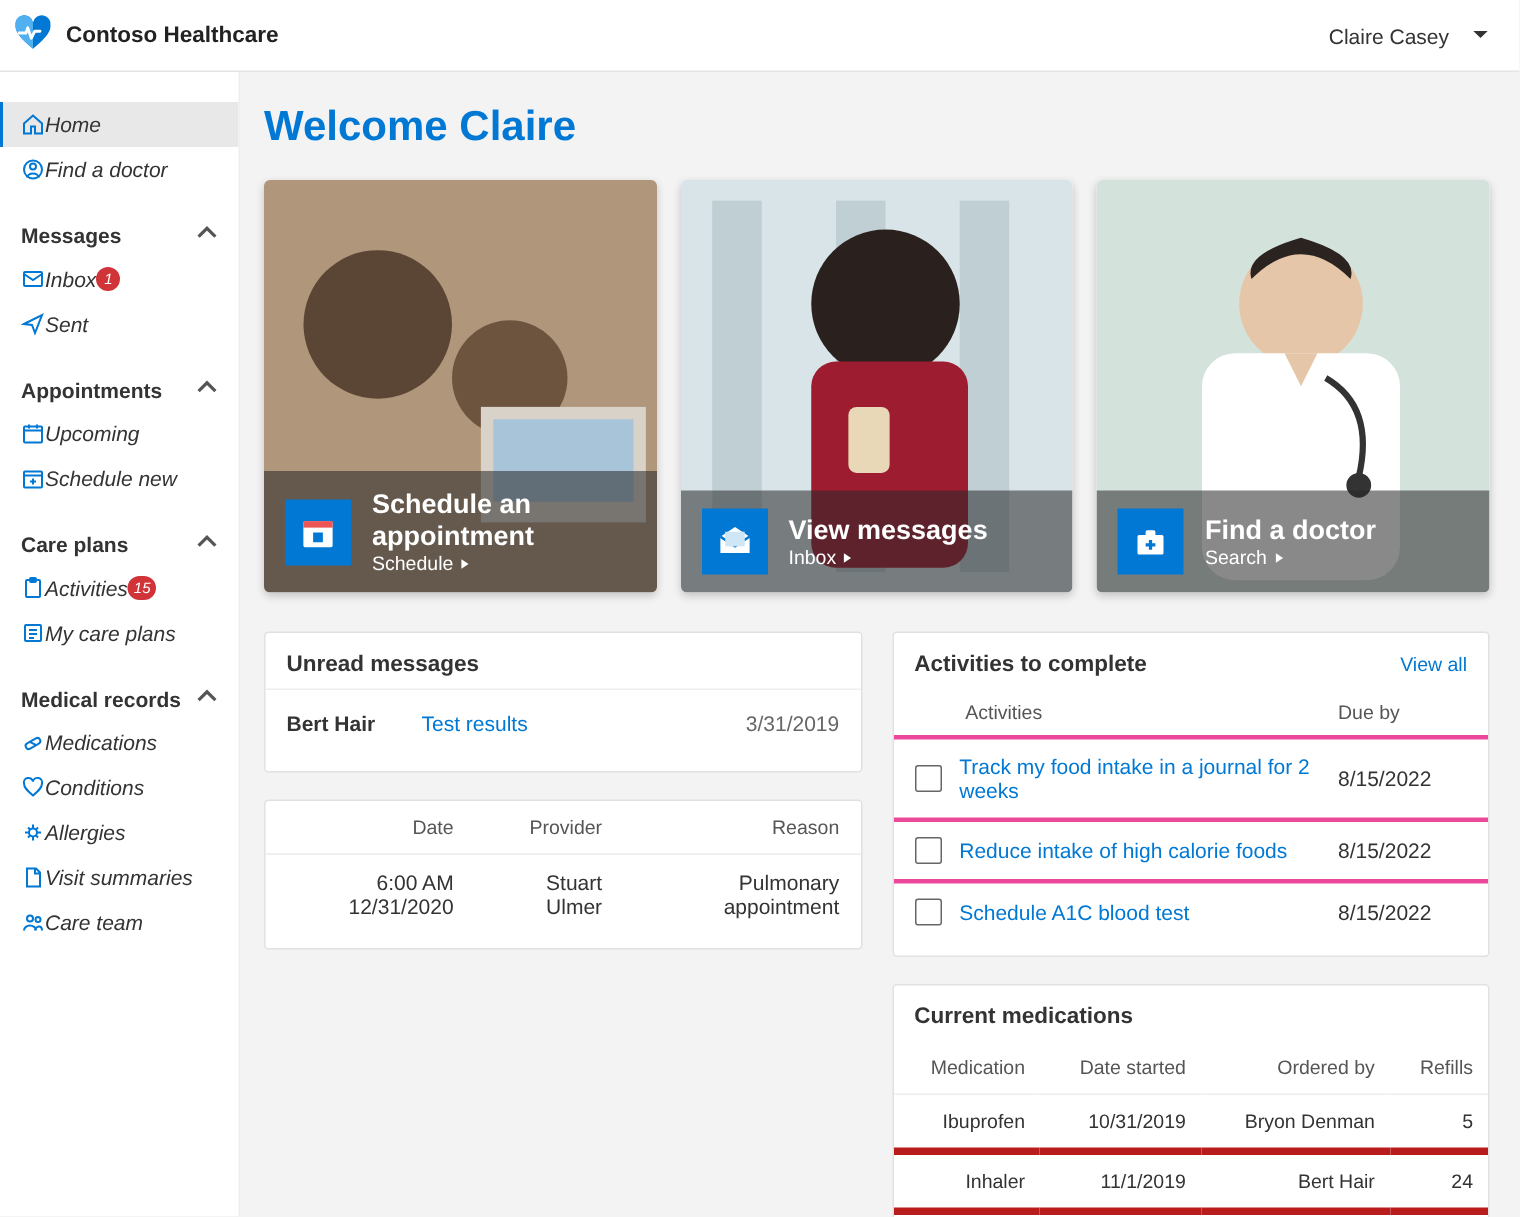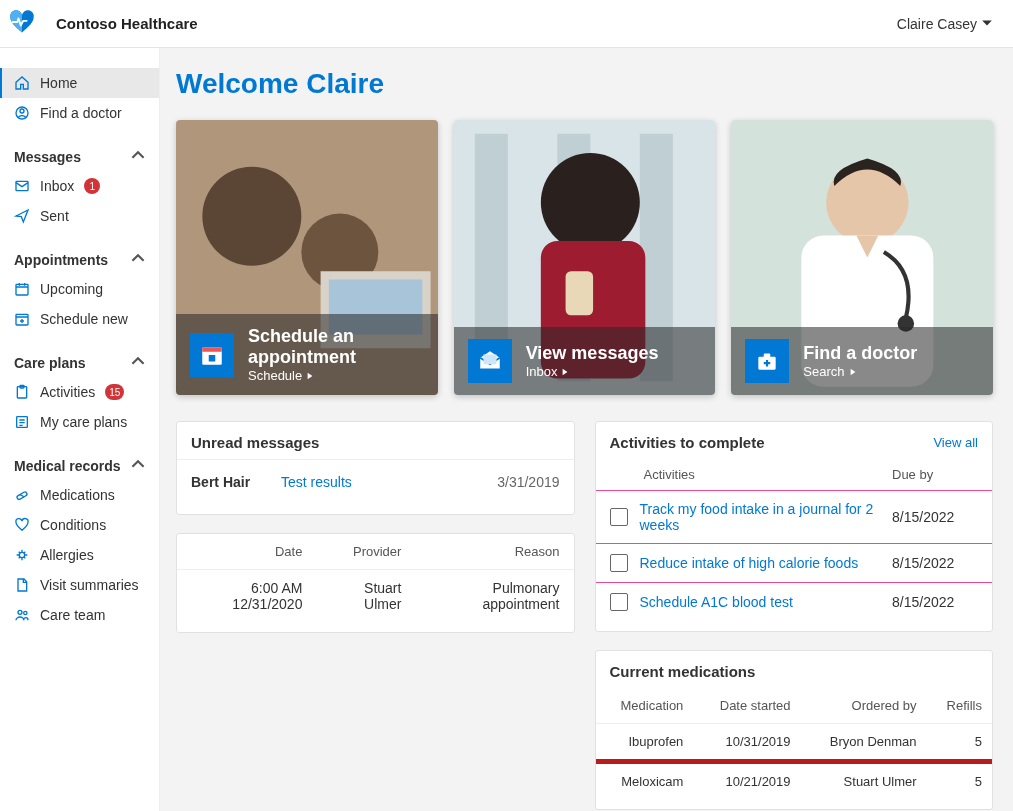--- a/index.html
+++ b/index.html
@@ -14,43 +14,43 @@
   
   .topbar {
     height: 48px;
     background: #fff;
     border-bottom: 1px solid #e4e4e4;
     display: flex;
     align-items: center;
     justify-content: space-between;
     padding: 0 20px 0 8px;
   }
-  .brand { display: flex; align-items: center; gap: 20px; }
+  .brand { display: flex; align-items: center; gap: 8px; }
   .brand-name { font-weight: 600; font-size: 15px; color: #222; }
-  .user-menu { display: flex; align-items: center; gap: 4px; cursor: pointer; font-size: 14px; }
+  .user-menu { display: flex; align-items: center; gap: 15px; cursor: pointer; font-size: 14px; }
 
   
   .body-wrapper { display: flex; flex: 1; overflow: hidden; }
 
   
   .sidebar {
     width: 160px;
     background: #fff;
     border-right: 1px solid #eee;
     padding: 20px 0 0 0;
     overflow-y: auto;
   }
   .nav-item {
     display: flex;
     align-items: flex-end;
-    gap: 10px;
     padding: 7px 14px;
     cursor: pointer;
     font-size: 14px;
     color: #333;
+    font-style: italic;
   }
   .nav-item.active {
     background: #e8e8e8;
     border-left: 2px solid #0078d4;
     padding-left: 12px;
     font-weight: 400;
   }
   .nav-item .icon { width: 16px; height: 16px; flex-shrink: 0; display: flex; align-items: center; justify-content: center; }
   .section-header {
     display: flex;
@@ -167,21 +167,21 @@
     border-bottom: 1px solid #eee;
   }
   tbody tr { border-bottom: 5px solid #b91c1c; }
   tbody tr:last-child { border-bottom: none; }
 
   
   .act-row {
     display: flex;
     align-items: center;
     padding: 10px 14px;
-    border-top: 1px solid #ec4899;
+    border-top: 3px solid #ec4899;
     gap: 12px;
   }
   .act-head {
     display: flex;
     padding: 8px 14px;
     color: #555;
     font-size: 13px;
   }
   .act-head .act-h1 { margin-left: 34px; flex: 1; }
   .checkbox {
@@ -555,20 +555,26 @@
                   </tr>
                 </thead>
                 <tbody>
                   <tr>
                     <td>Ibuprofen</td>
                     <td>10/31/2019</td>
                     <td>Bryon Denman</td>
                     <td>5</td>
                   </tr>
                   <tr>
+                    <td>Inhaler</td>
+                    <td>11/1/2019</td>
+                    <td>Bert Hair</td>
+                    <td>24</td>
+                  </tr>
+                  <tr>
                     <td>Meloxicam</td>
                     <td>10/21/2019</td>
                     <td>Stuart Ulmer</td>
                     <td>5</td>
                   </tr>
                 </tbody>
               </table>
             </div>
           </div>
         </div>

